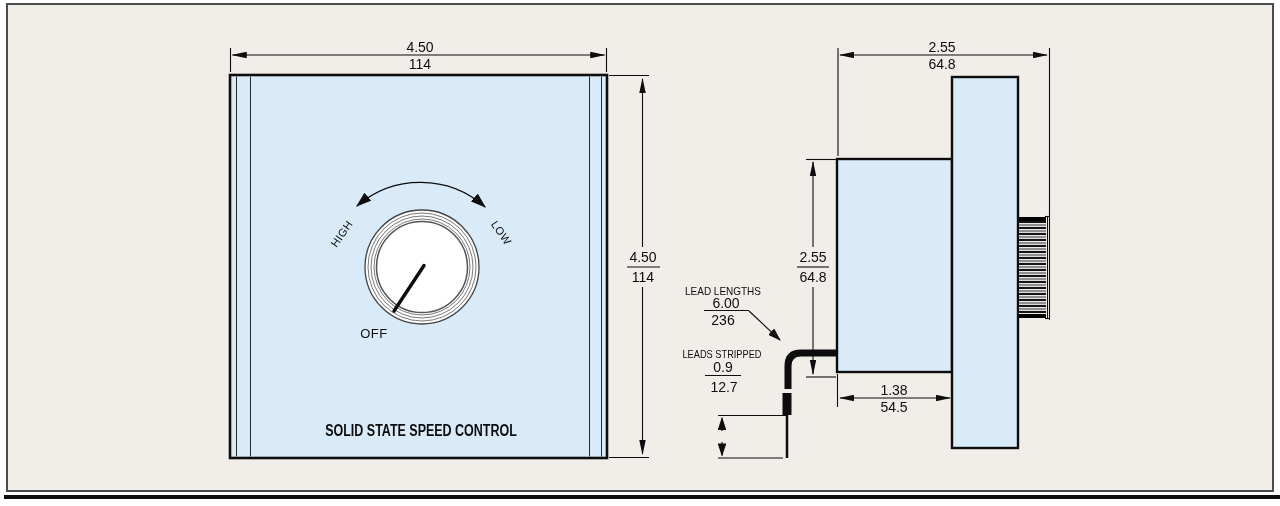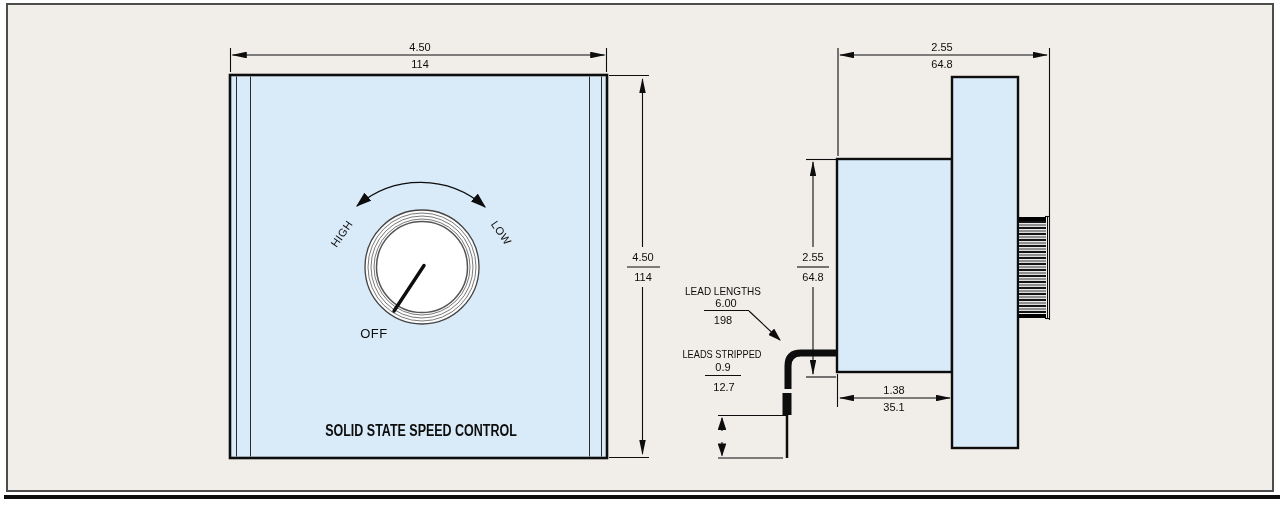--- a/index.html
+++ b/index.html
@@ -12,21 +12,21 @@
     background:#f1ede9;border:2px solid #4c4c4c;
   }
   #bottom-rule{
     position:absolute;left:4px;top:495px;width:1276px;height:4px;background:#0d0d0d;
   }
   svg{position:absolute;left:0;top:0;}
   .txt{
     position:absolute;transform:translate(-50%,-50%);white-space:nowrap;
     color:#0d0d0d;line-height:1;
   }
-  .dim{font-size:11px;}
+  .dim{font-size:14px;}
   .lbl{font-size:10.5px;}
   #knob-knurl{
     position:absolute;left:1019px;top:217px;width:27px;height:101px;
     background:repeating-linear-gradient(180deg,#141414 0 2px,#e9e9e9 2px 3px,#8f8f8f 3px 5px,#dcdcdc 5px 6px);
     border-top:4px solid #000;border-bottom:4px solid #000;box-sizing:border-box;
   }
 </style>
 </head>
 <body>
 
@@ -137,22 +137,22 @@
   <span class="txt dim" style="left:643px;top:257px;">4.50</span>
   <span class="txt dim" style="left:643px;top:277px;">114</span>
 
   <span class="txt dim" style="left:942px;top:47px;">2.55</span>
   <span class="txt dim" style="left:942px;top:64px;">64.8</span>
 
   <span class="txt dim" style="left:813px;top:257px;">2.55</span>
   <span class="txt dim" style="left:813px;top:277px;">64.8</span>
 
   <span class="txt dim" style="left:894px;top:390px;">1.38</span>
-  <span class="txt dim" style="left:894px;top:407px;">35.1</span>
+  <span class="txt dim" style="left:894px;top:407px;">54.5</span>
 
   <span class="txt lbl" style="left:723px;top:291px;transform:translate(-50%,-50%) scaleX(0.95);">LEAD LENGTHS</span>
   <span class="txt dim" style="left:726px;top:303px;">6.00</span>
-  <span class="txt dim" style="left:723px;top:320px;">198</span>
+  <span class="txt dim" style="left:723px;top:320px;">236</span>
 
   <span class="txt lbl" style="left:722px;top:354px;transform:translate(-50%,-50%) scaleX(0.88);">LEADS STRIPPED</span>
   <span class="txt dim" style="left:723px;top:367px;">0.9</span>
   <span class="txt dim" style="left:724px;top:387px;text-align:center;">12.7</span>
 </div>
 
 </body></html>

